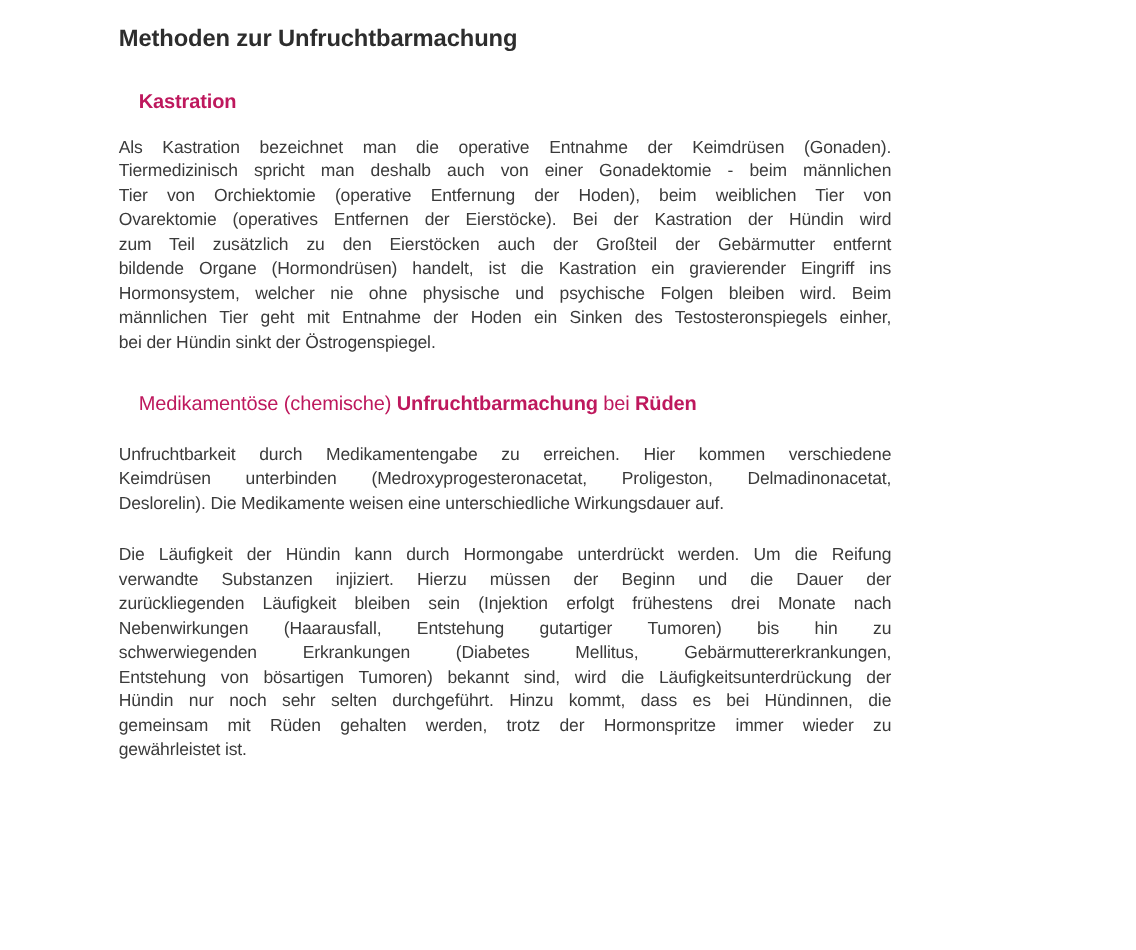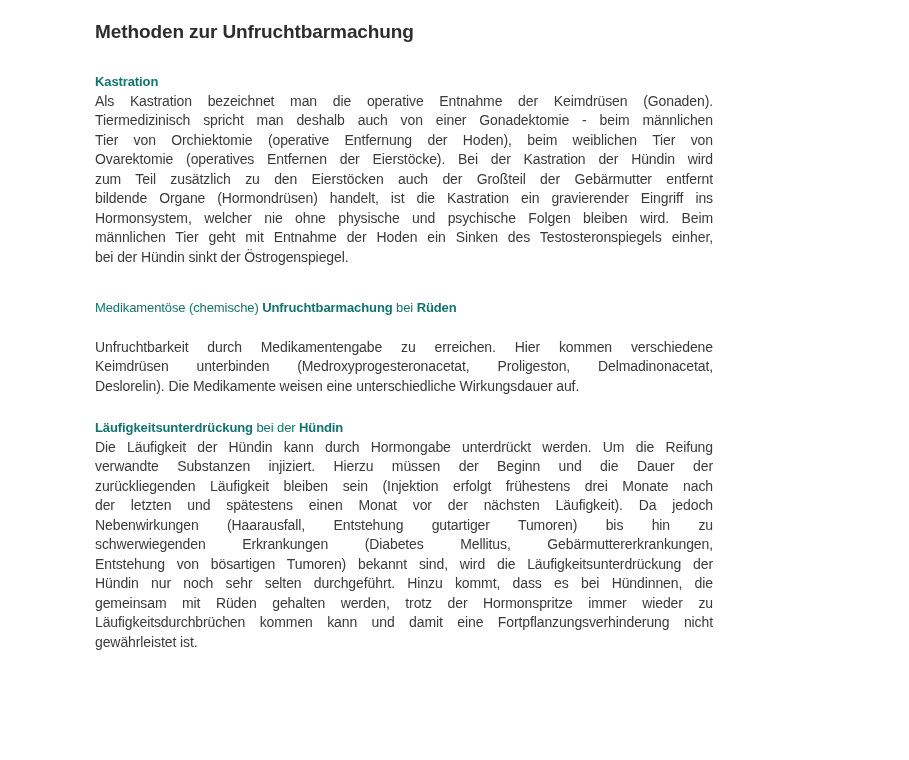--- a/index.html
+++ b/index.html
@@ -29,25 +29,25 @@
     font-weight: 700;
     line-height: 24px;
     color: #2d2d2d;
     letter-spacing: -0.1px;
   }
   .section { margin: 0; }
   #sections .section:nth-child(2) { margin-top: 31px; }
   #sections .section:nth-child(3) { margin-top: 22px; }
   #sections .section:nth-child(2) .para { margin-top: 20px; }
   .section-heading {
-    margin: 0;
-    font-size: 13px;
+    margin: 16px;
+    font-size: 16px;
     font-weight: 400;
     line-height: 19.5px;
-    color: #0f766e;
+    color: #be185d;
     letter-spacing: -0.1px;
   }
   .section-heading .hseg-b { font-weight: 600; }
   .para { margin: 0; }
   .line {
     font-size: 14px;
     line-height: 19.5px;
     letter-spacing: -0.1px;
     text-align: justify;
     text-align-last: justify;
@@ -78,30 +78,27 @@
         </section>
         <section class="section">
           <h2 class="section-heading"><span class="hseg">Medikamentöse (chemische) </span><span class="hseg hseg-b">Unfruchtbarmachung</span><span class="hseg"> bei </span><span class="hseg hseg-b">Rüden</span></h2>
           <div class="para">
             <div class="line">Unfruchtbarkeit durch Medikamentengabe zu erreichen. Hier kommen verschiedene</div>
             <div class="line">Keimdrüsen unterbinden (Medroxyprogesteronacetat, Proligeston, Delmadinonacetat,</div>
             <div class="line">Deslorelin). Die Medikamente weisen eine unterschiedliche Wirkungsdauer auf.</div>
           </div>
         </section>
         <section class="section">
-          <h2 class="section-heading"><span class="hseg hseg-b">Läufigkeitsunterdrückung</span><span class="hseg"> bei der </span><span class="hseg hseg-b">Hündin</span></h2>
           <div class="para">
             <div class="line">Die Läufigkeit der Hündin kann durch Hormongabe unterdrückt werden. Um die Reifung</div>
             <div class="line">verwandte Substanzen injiziert. Hierzu müssen der Beginn und die Dauer der</div>
             <div class="line">zurückliegenden Läufigkeit bleiben sein (Injektion erfolgt frühestens drei Monate nach</div>
-            <div class="line">der letzten und spätestens einen Monat vor der nächsten Läufigkeit). Da jedoch</div>
             <div class="line">Nebenwirkungen (Haarausfall, Entstehung gutartiger Tumoren) bis hin zu</div>
             <div class="line">schwerwiegenden Erkrankungen (Diabetes Mellitus, Gebärmuttererkrankungen,</div>
             <div class="line">Entstehung von bösartigen Tumoren) bekannt sind, wird die Läufigkeitsunterdrückung der</div>
             <div class="line">Hündin nur noch sehr selten durchgeführt. Hinzu kommt, dass es bei Hündinnen, die</div>
             <div class="line">gemeinsam mit Rüden gehalten werden, trotz der Hormonspritze immer wieder zu</div>
-            <div class="line">Läufigkeitsdurchbrüchen kommen kann und damit eine Fortpflanzungsverhinderung nicht</div>
             <div class="line">gewährleistet ist.</div>
           </div>
         </section>
       </div>
   </div>
 </div>
 
 </body></html>

